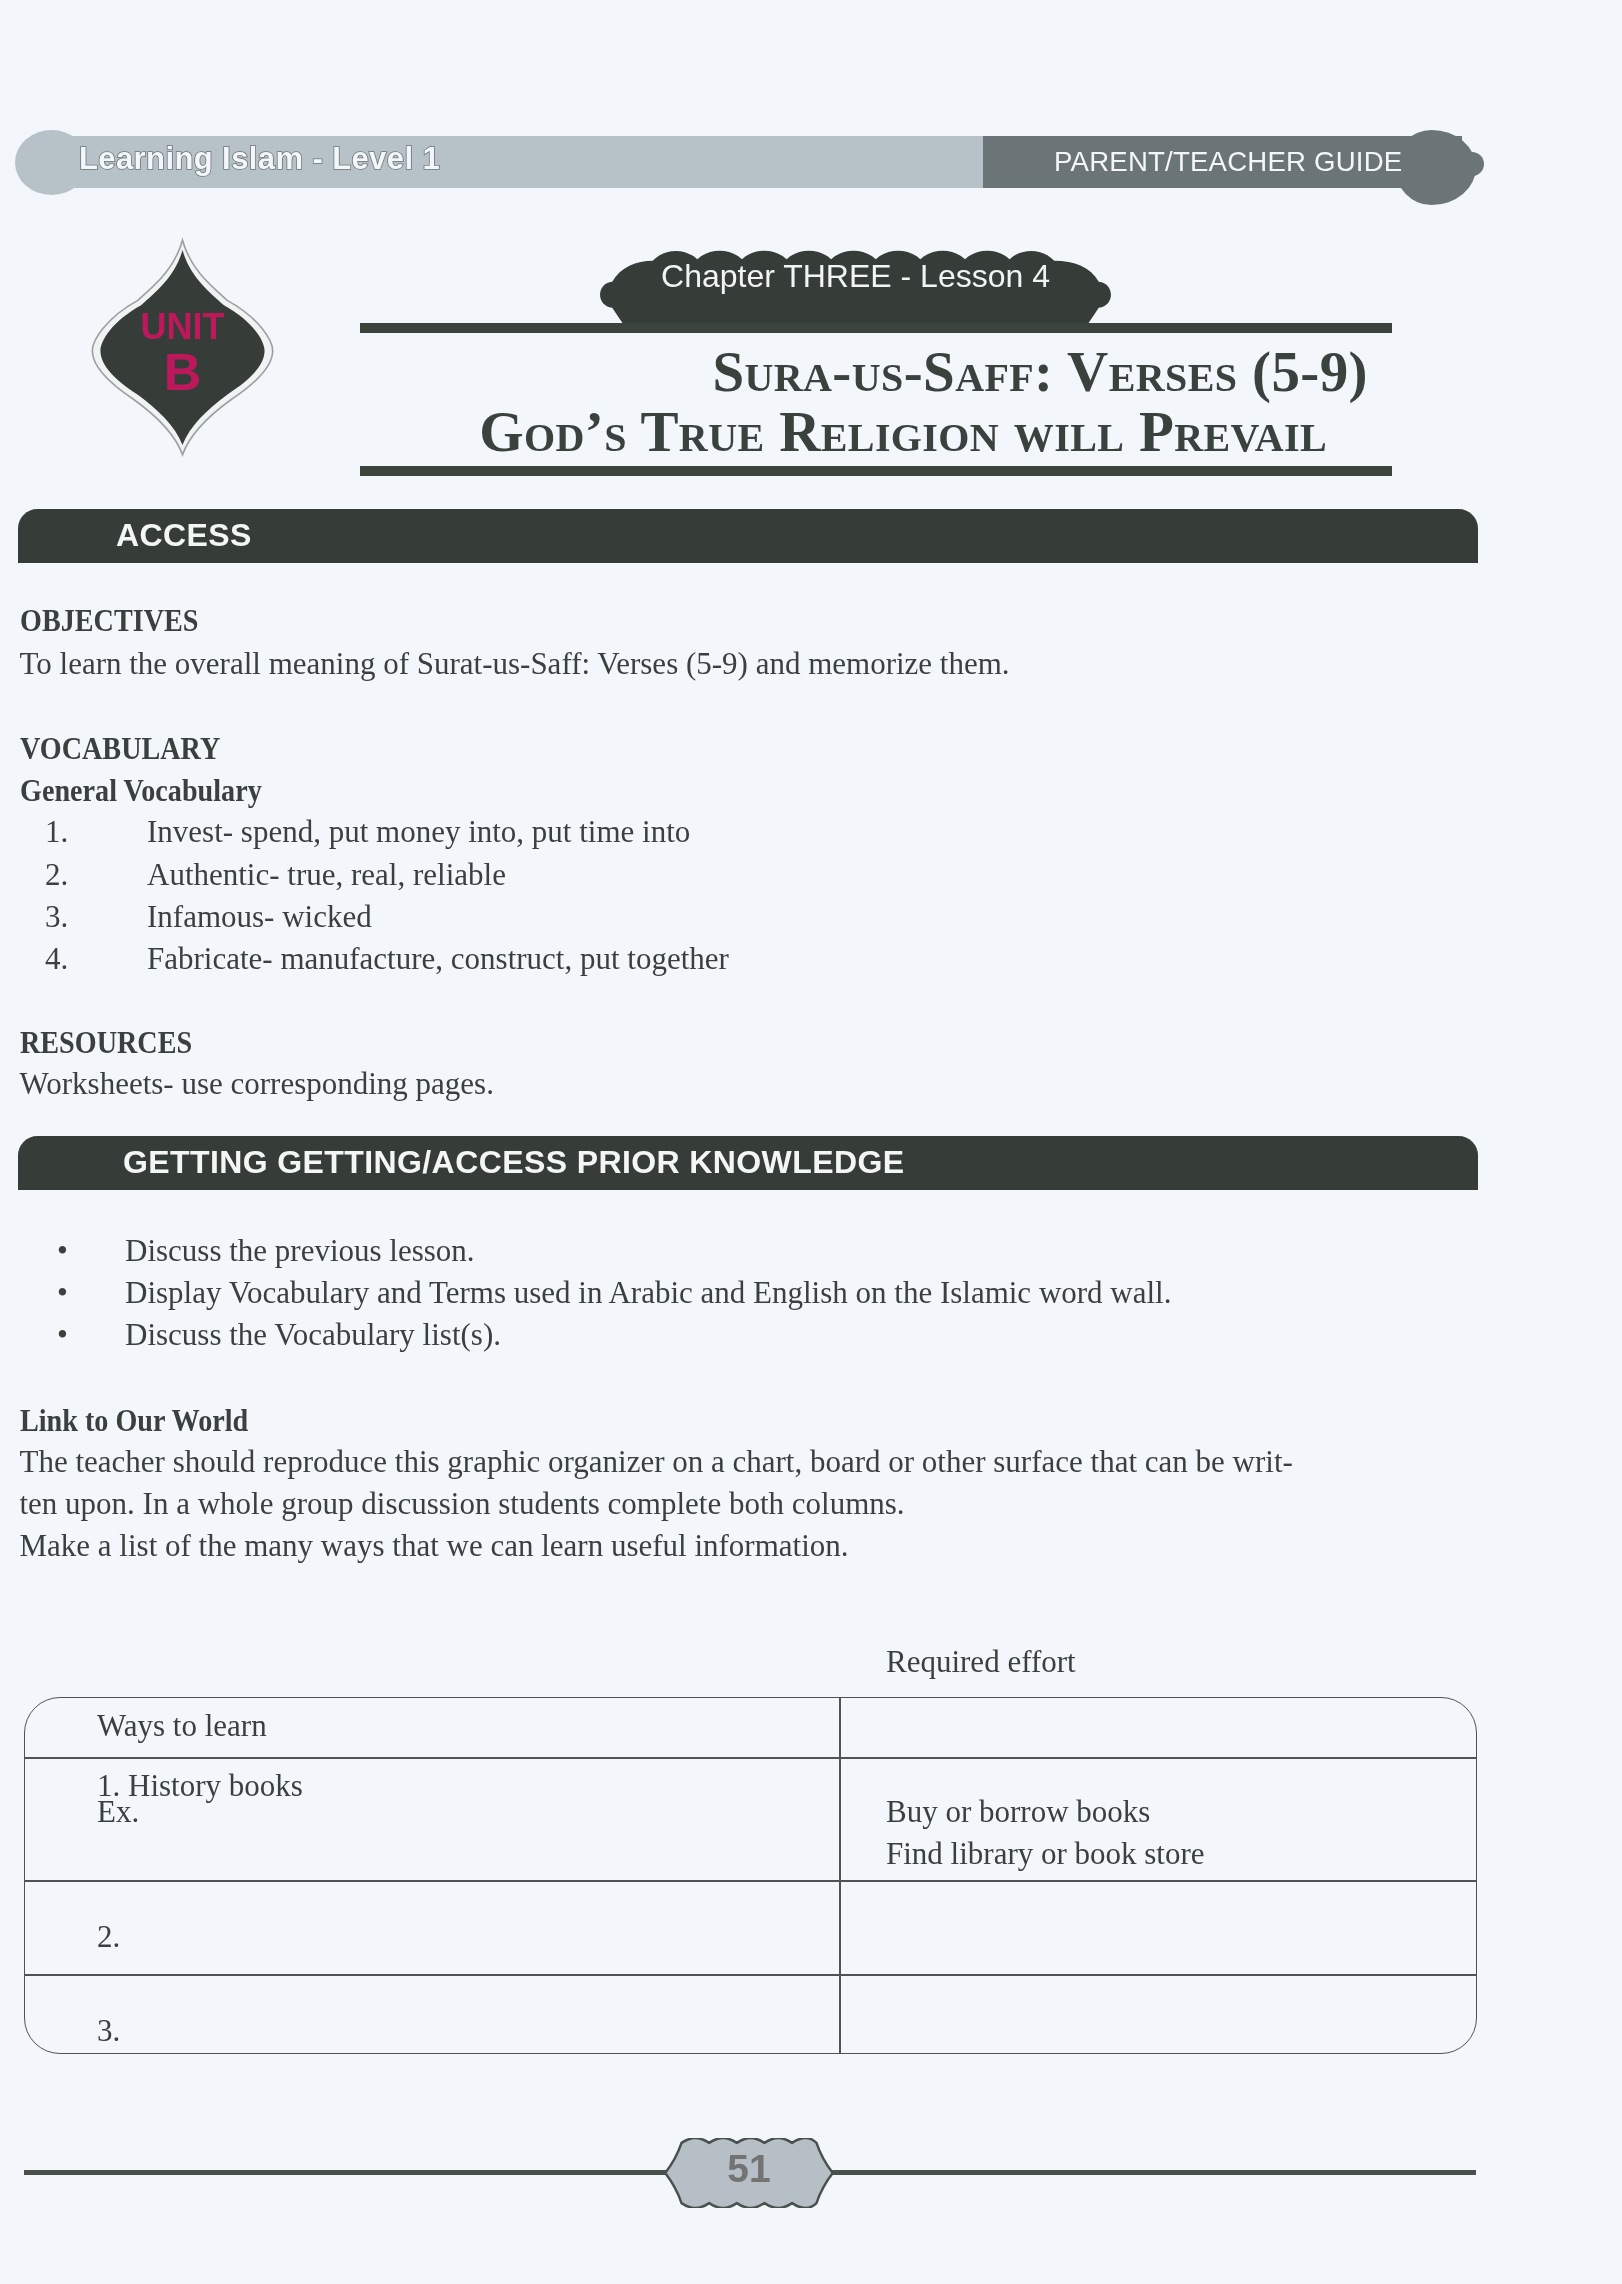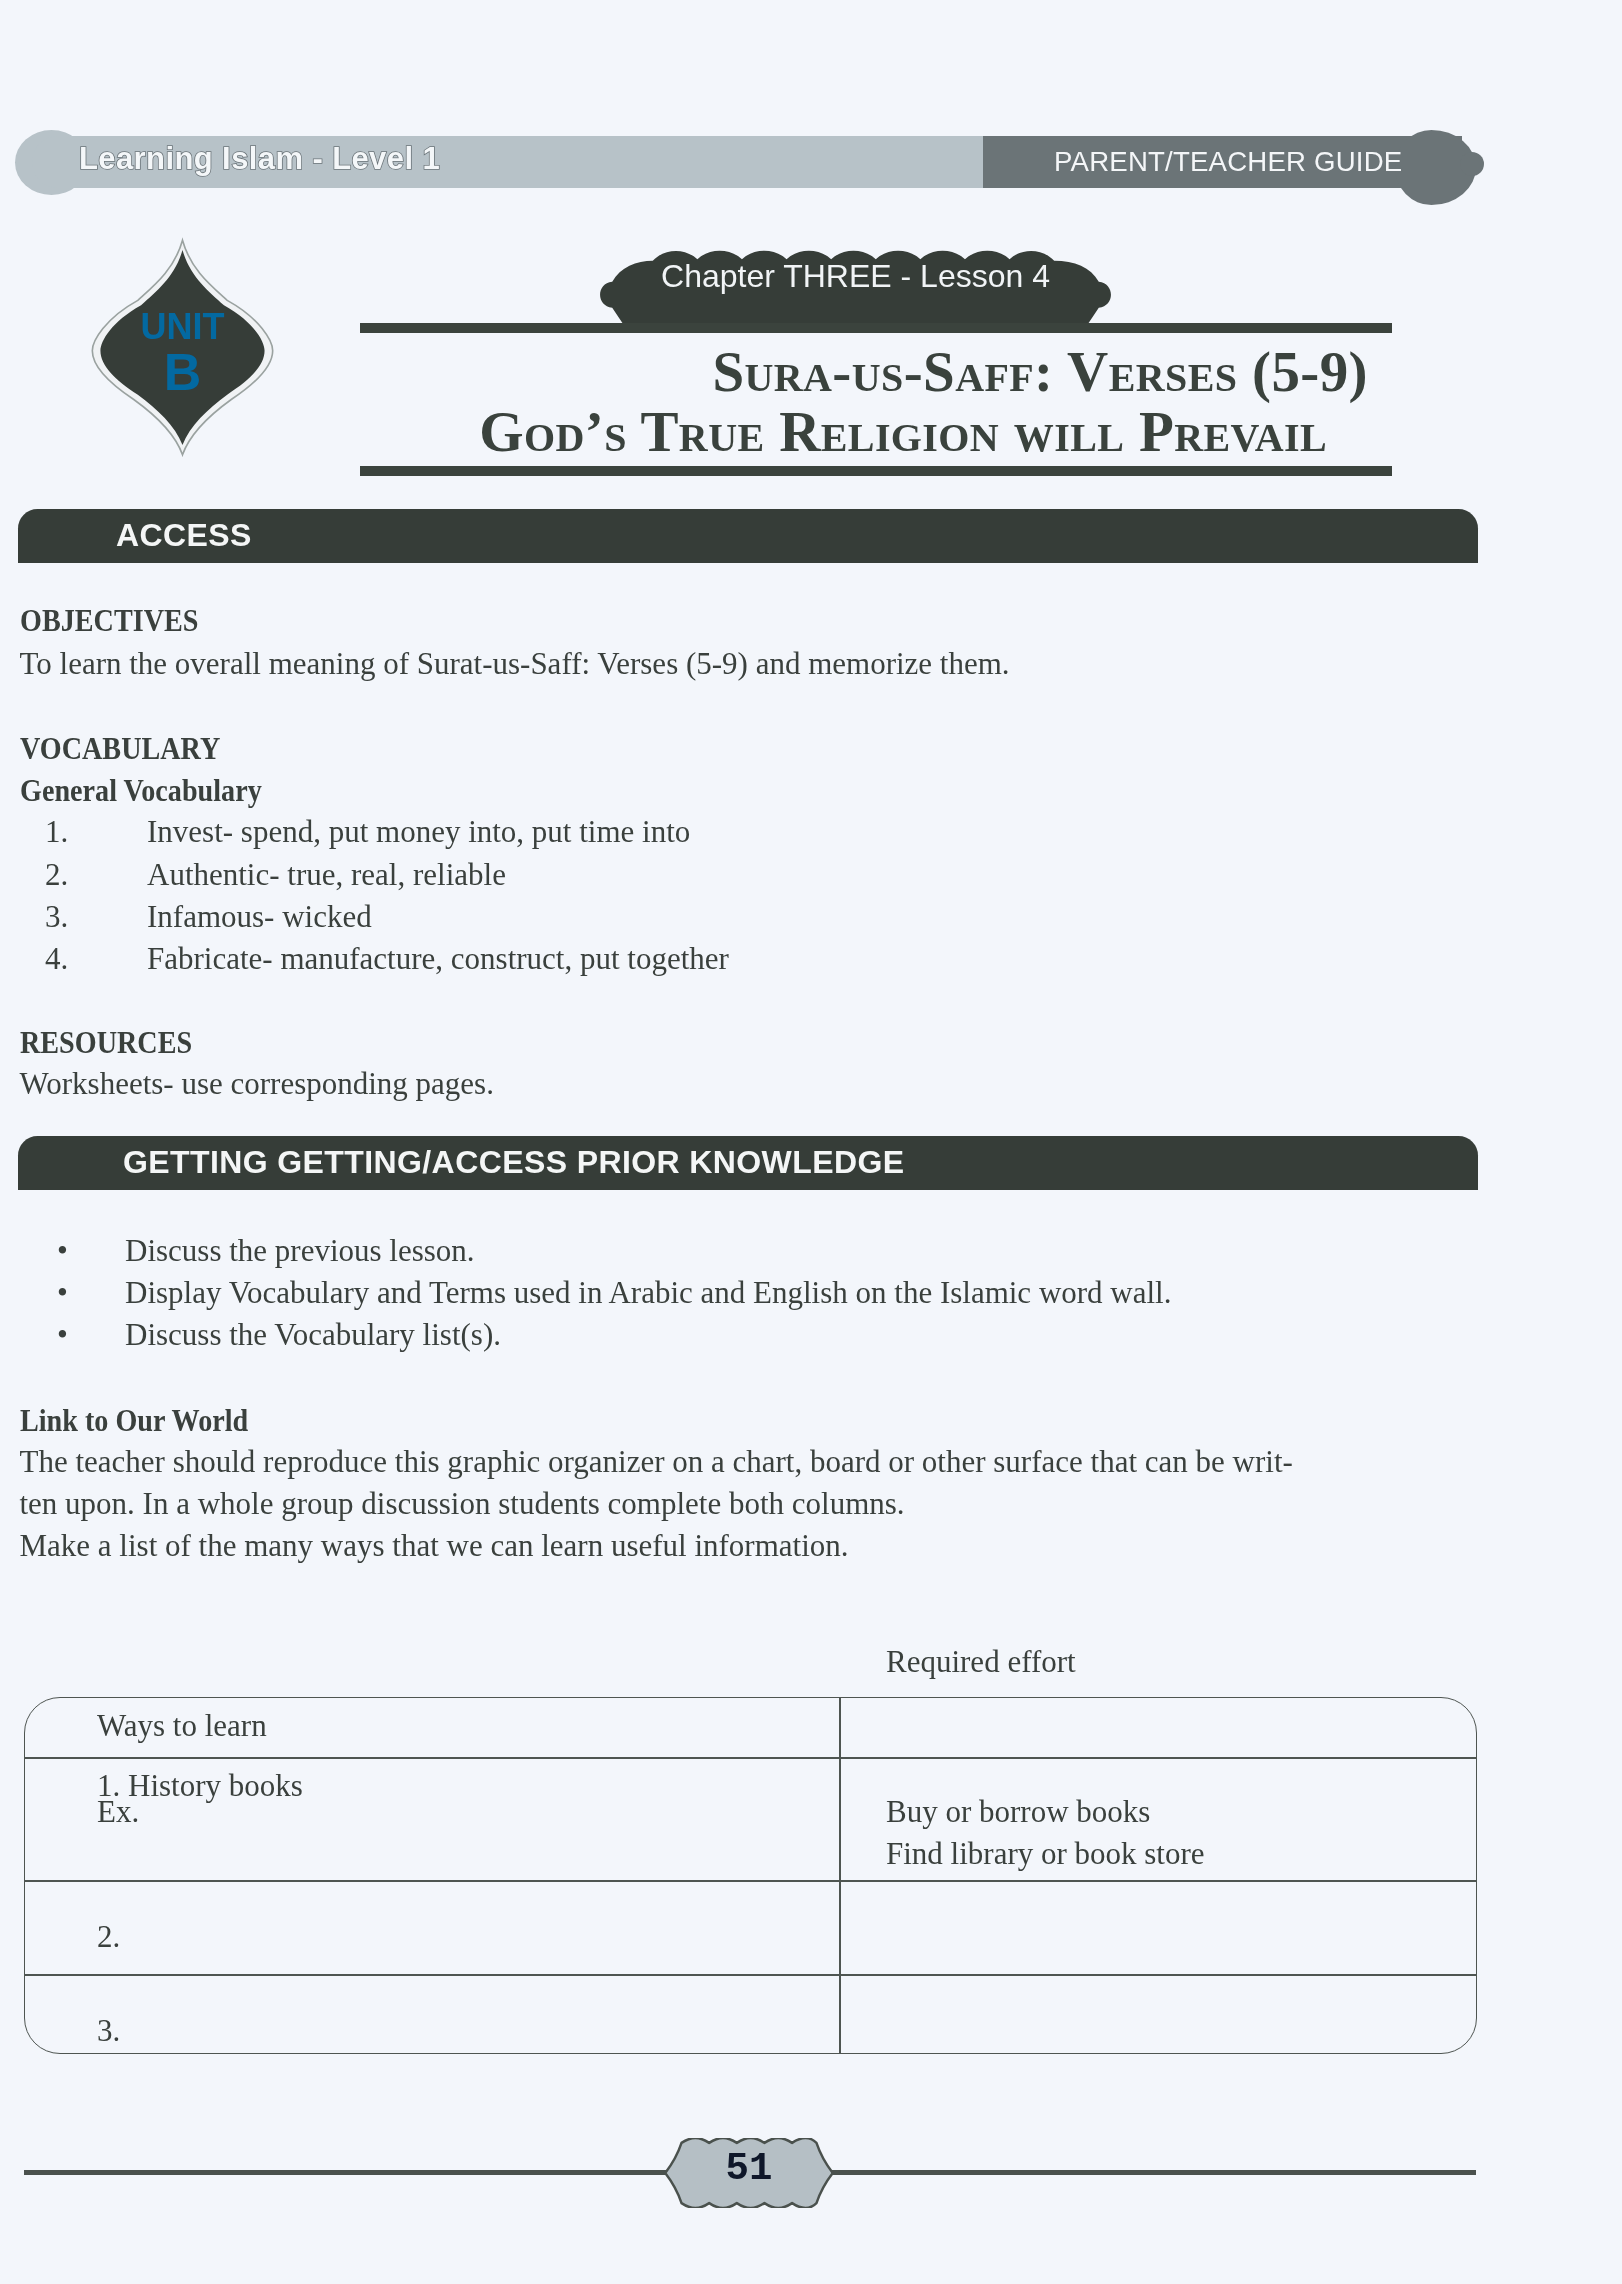--- a/index.html
+++ b/index.html
@@ -42,21 +42,21 @@
   .hdr-guide {
     left:1054px; top:146px;
     font-family:"Liberation Sans", sans-serif; font-size:27.6px; color:#f4f6f8;
     letter-spacing:0.2px;
   }
 
   
   .unit-badge { left:89px; top:237px; width:187px; height:221px; }
   .unit-text {
     left:89px; top:308px; width:187px; text-align:center;
-    font-family:"Liberation Sans", sans-serif; font-weight:bold; color:#0369a1;
+    font-family:"Liberation Sans", sans-serif; font-weight:bold; color:#be185d;
   }
   .unit-text .u1 { font-size:36px; line-height:37px; display:block; }
   .unit-text .u2 { font-size:52px; line-height:54px; display:block; }
 
   
   .chapter-banner { left:596px; top:243px; width:519px; height:89px; }
   .chapter-text {
     left:596px; top:258px; width:519px; text-align:center;
     font-family:"Liberation Sans", sans-serif; font-size:32px; color:#f1f4f6;
   }
@@ -98,21 +98,21 @@
   }
   .tbl-vline { left:839px; top:1697px; width:1.6px; height:357px; background:#4e5551; }
   .tbl-hline { left:24px; width:1453px; height:1.6px; background:#4e5551; }
   .cell { position:absolute; font-size:31px; color:#3a403d; white-space:nowrap; }
 
   
   .foot-rule { left:24px; top:2170px; width:1452px; height:4.9px; background:#4a514d; }
   .foot-badge { left:649px; top:2138px; width:200px; height:70px; }
   .foot-num {
     left:649px; top:2147px; width:200px; text-align:center;
-    font-family:Liberation Mono, monospace; font-weight:bold; font-size:39px; color:#0f172a;
+    font-family:Liberation Sans, sans-serif; font-weight:bold; font-size:39px; color:#737373;
   }
 </style>
 </head>
 <body>
 
 <div class="abs hdr-left-cap"></div>
 <div class="abs hdr-left"></div>
 <div class="abs hdr-title">Learning Islam - Level 1</div>
 <div class="abs hdr-right"></div>
 <div class="abs hdr-right-cap"></div>

